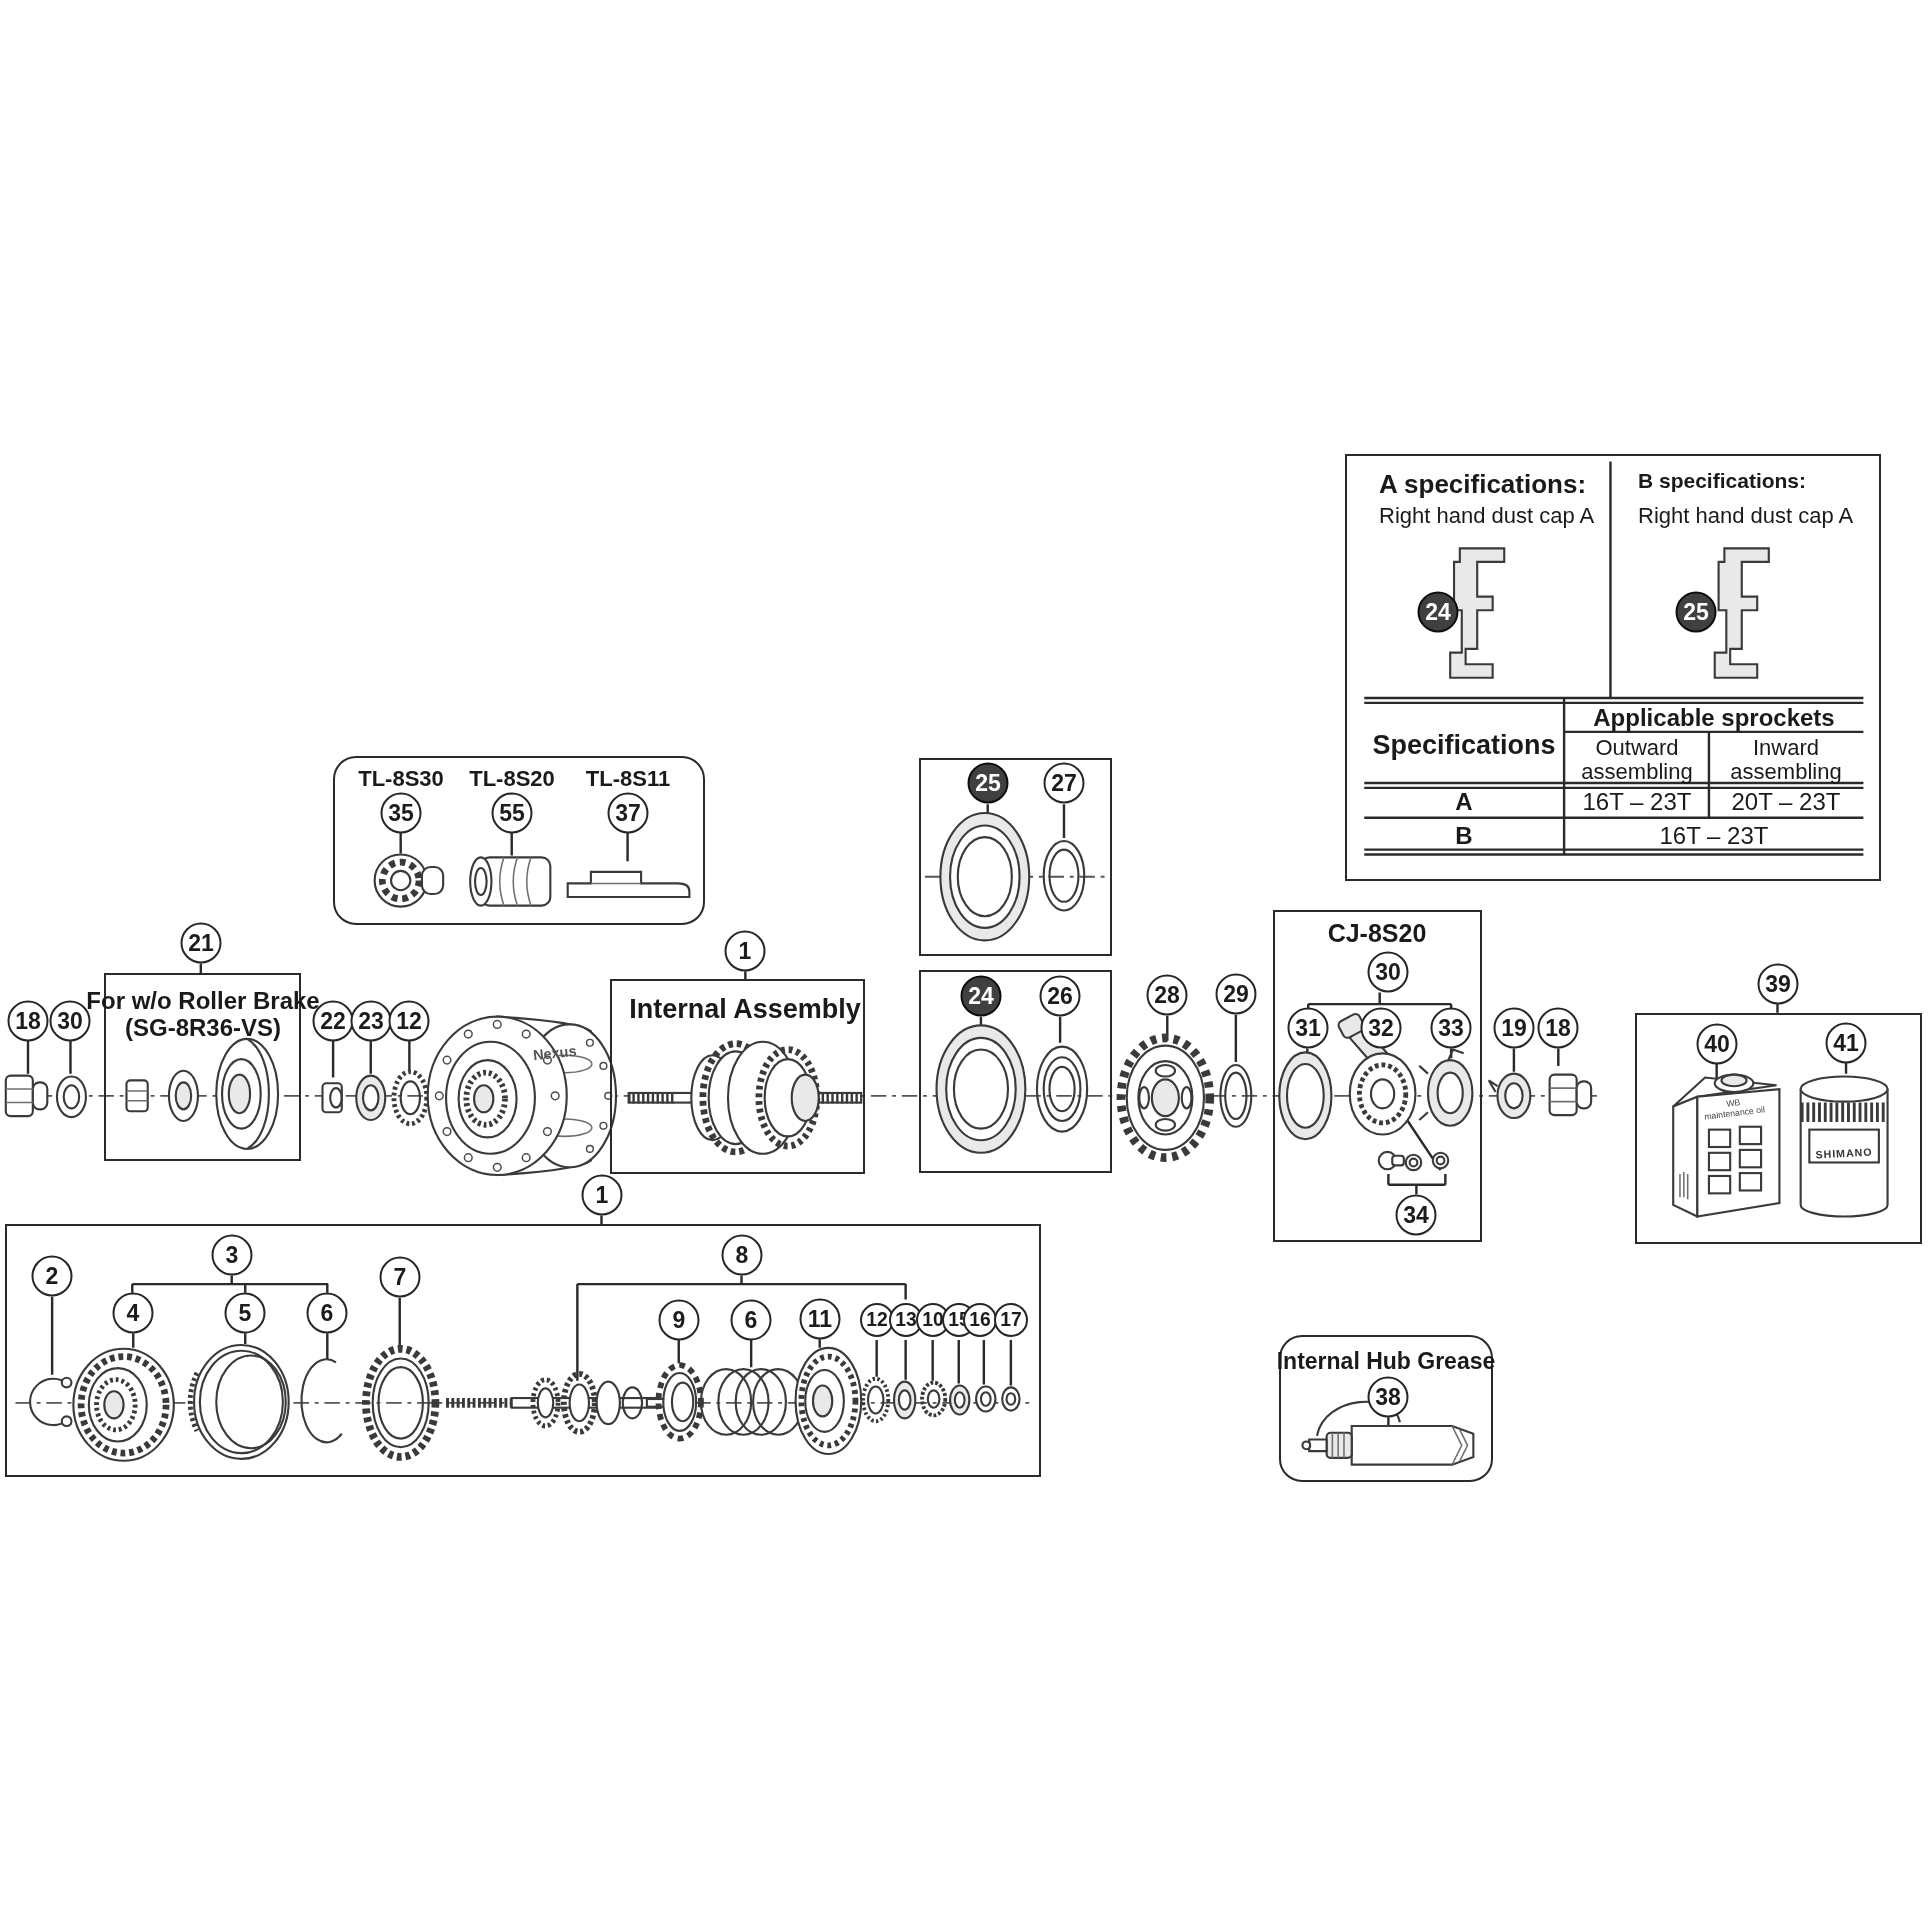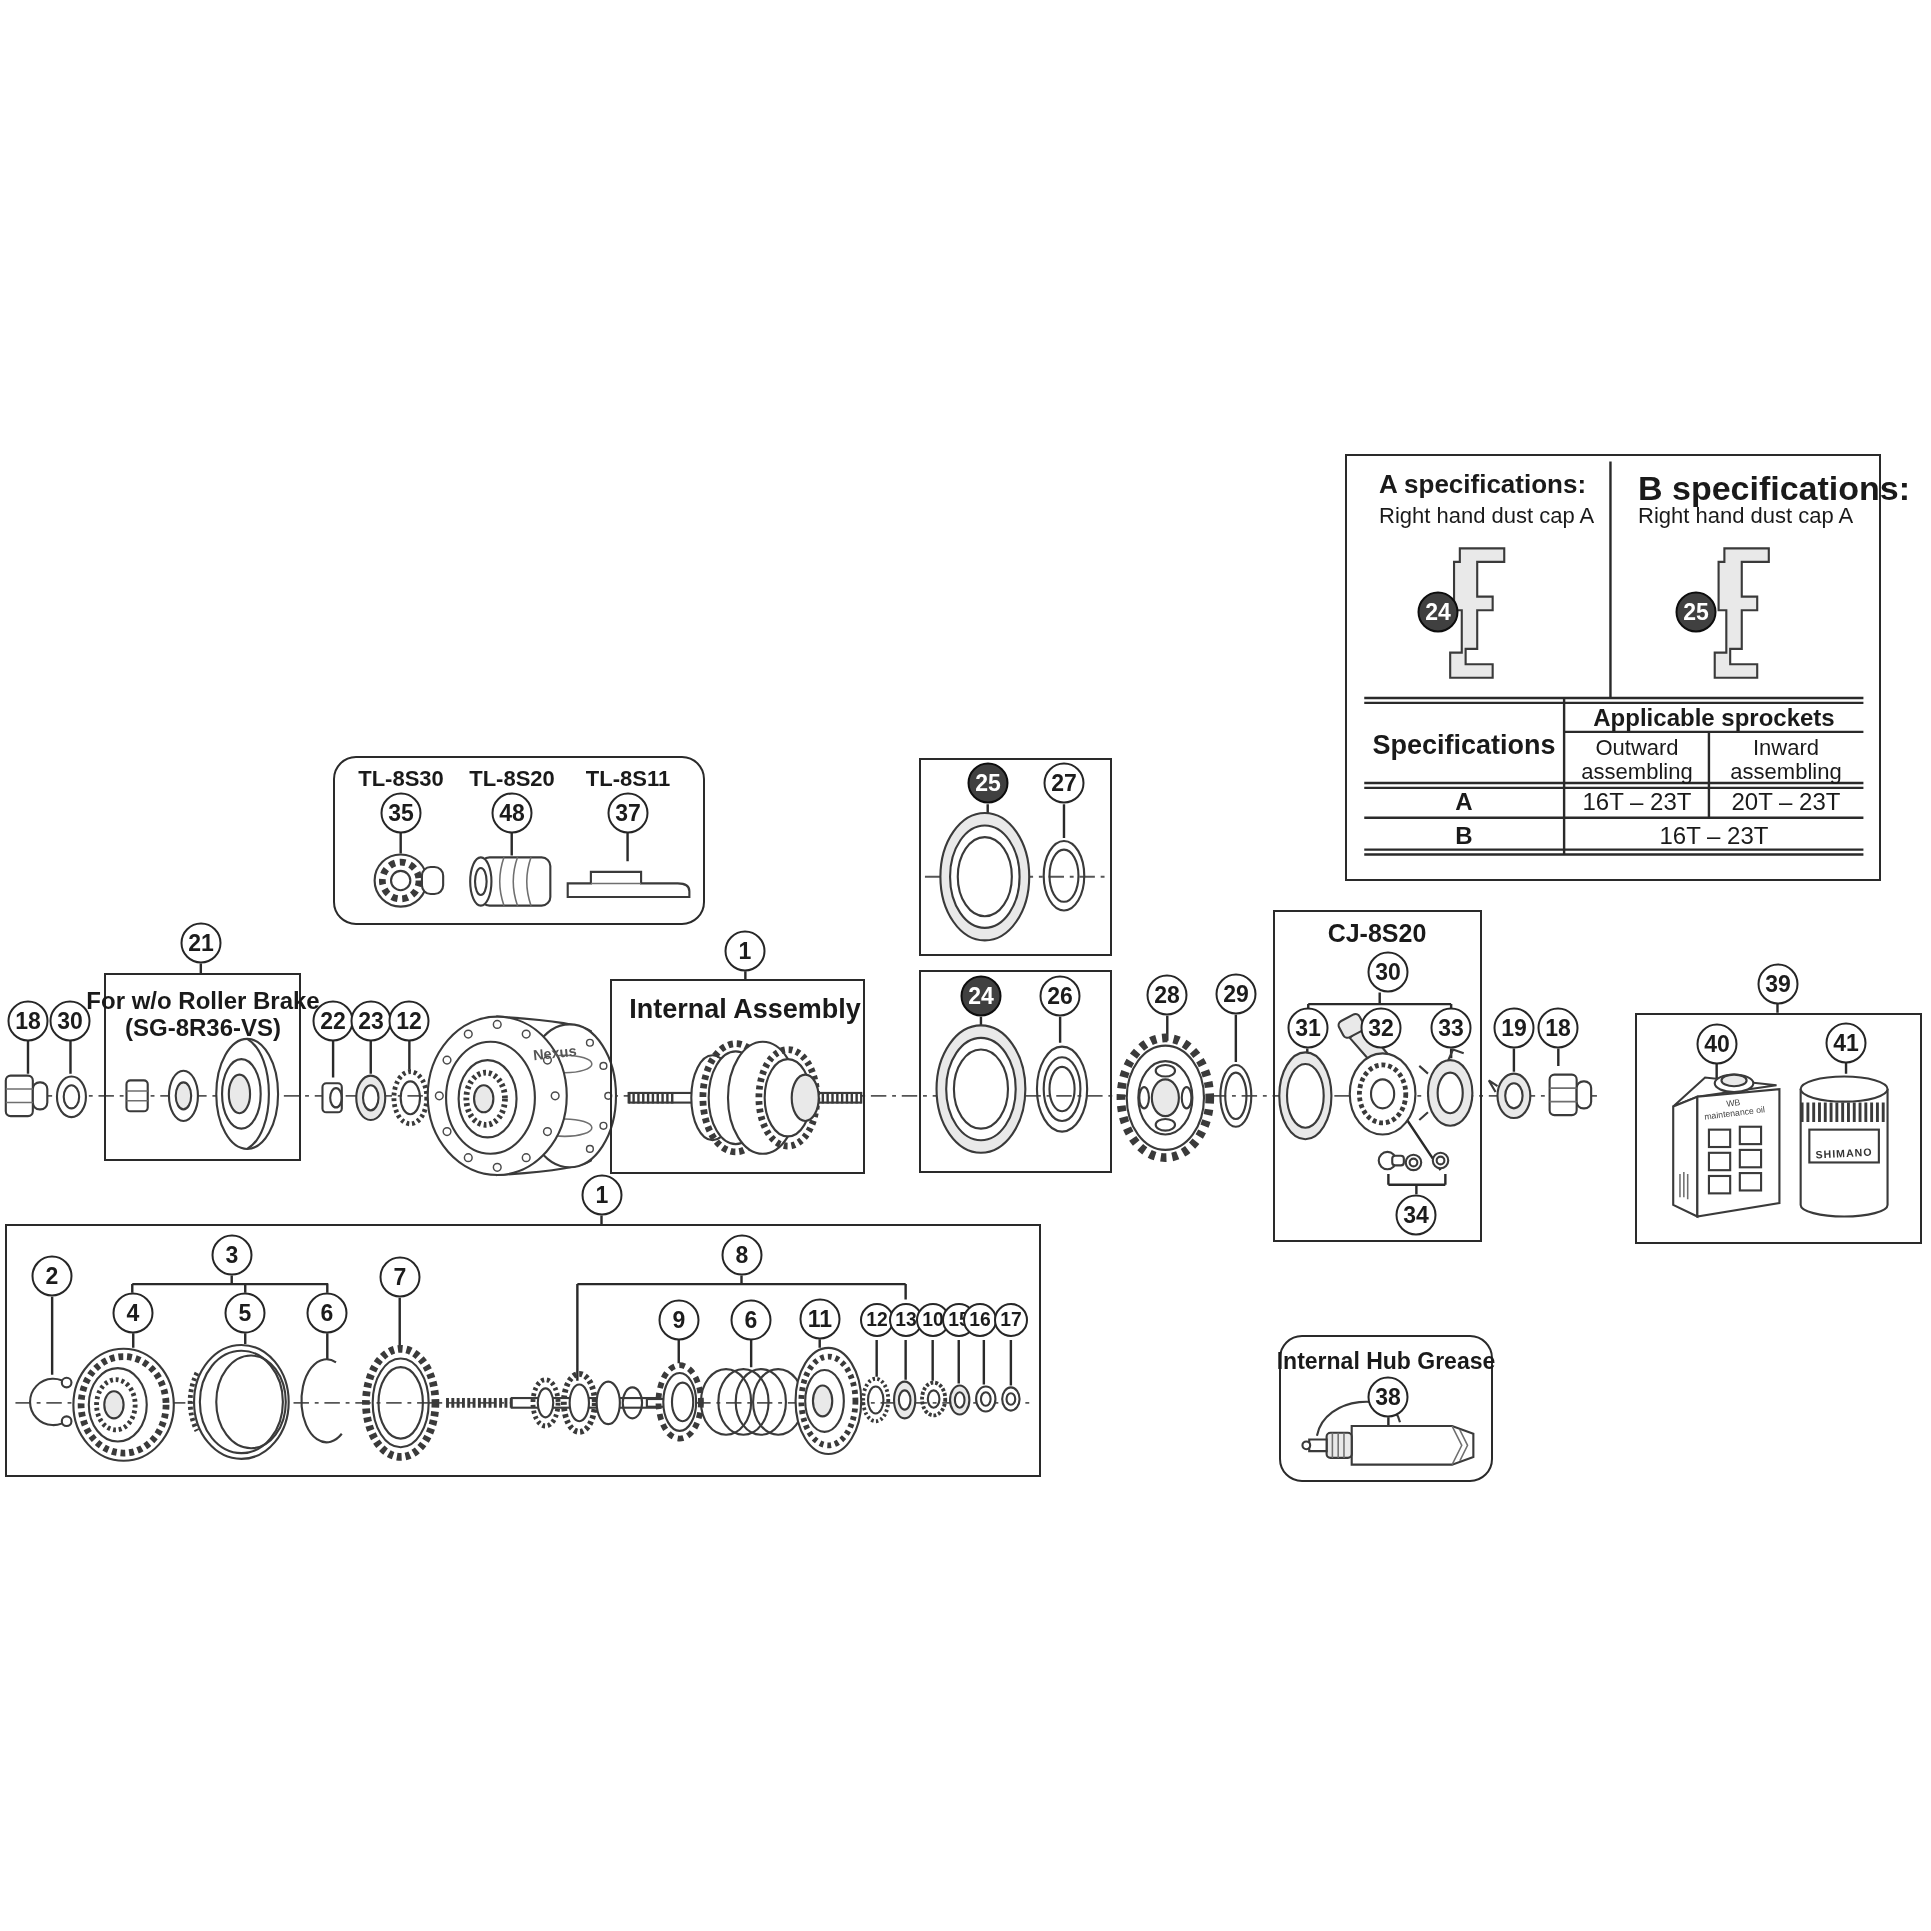--- a/index.html
+++ b/index.html
@@ -354,21 +354,21 @@
 <div class="panel" style="left:919px;top:970px;width:193px;height:203px;"></div>
 <div class="panel" style="left:104px;top:973px;width:197px;height:188px;"></div>
 <div class="panel" style="left:610px;top:979px;width:255px;height:195px;"></div>
 <div class="panel" style="left:1273px;top:910px;width:209px;height:332px;"></div>
 <div class="panel" style="left:1635px;top:1013px;width:287px;height:231px;"></div>
 <div class="panel round" style="left:1279px;top:1335px;width:214px;height:147px;"></div>
 <div class="panel" style="left:4.8px;top:1224px;width:1036px;height:253px;"></div>
 
 <div class="t b" style="left:1379px;top:469px;font-size:26px;">A specifications:</div>
 <div class="t" style="left:1379px;top:503px;font-size:22px;">Right hand dust cap A</div>
-<div class="t b" style="left:1638px;top:469px;font-size:34px;">B specifications:</div>
+<div class="t b" style="left:1638px;top:469px;font-size:21px;">B specifications:</div>
 <div class="t" style="left:1638px;top:503px;font-size:22px;">Right hand dust cap A</div>
 
 <div class="t b c" style="left:1464px;top:730px;font-size:27px;">Specifications</div>
 <div class="t b c" style="left:1714px;top:704px;font-size:24px;">Applicable sprockets</div>
 <div class="t c" style="left:1637px;top:736px;font-size:22px;line-height:24px;">
   <div>Outward</div>
   <div>assembling</div>
 </div>
 <div class="t c" style="left:1786px;top:736px;font-size:22px;line-height:24px;">
   <div>Inward</div>
@@ -416,21 +416,21 @@
 <div class="badge" style="left:1308px;top:1028px;">31</div>
 <div class="badge" style="left:1381px;top:1028px;">32</div>
 <div class="badge" style="left:1451px;top:1028px;">33</div>
 <div class="badge" style="left:1416px;top:1215px;">34</div>
 <div class="badge" style="left:1514px;top:1028px;">19</div>
 <div class="badge" style="left:1558px;top:1028px;">18</div>
 <div class="badge" style="left:1778px;top:984px;">39</div>
 <div class="badge" style="left:1717px;top:1044px;">40</div>
 <div class="badge" style="left:1846px;top:1043px;">41</div>
 <div class="badge" style="left:401px;top:813px;">35</div>
-<div class="badge" style="left:512px;top:813px;">48</div>
+<div class="badge" style="left:512px;top:813px;">55</div>
 <div class="badge" style="left:628px;top:813px;">37</div>
 <div class="badge" style="left:1388px;top:1397px;">38</div>
 <div class="badge" style="left:602px;top:1195px;">1</div>
 <div class="badge" style="left:52px;top:1276px;">2</div>
 <div class="badge" style="left:232px;top:1255px;">3</div>
 <div class="badge" style="left:133px;top:1313px;">4</div>
 <div class="badge" style="left:245px;top:1313px;">5</div>
 <div class="badge" style="left:327px;top:1313px;">6</div>
 <div class="badge" style="left:400px;top:1277px;">7</div>
 <div class="badge" style="left:742px;top:1255px;">8</div>

